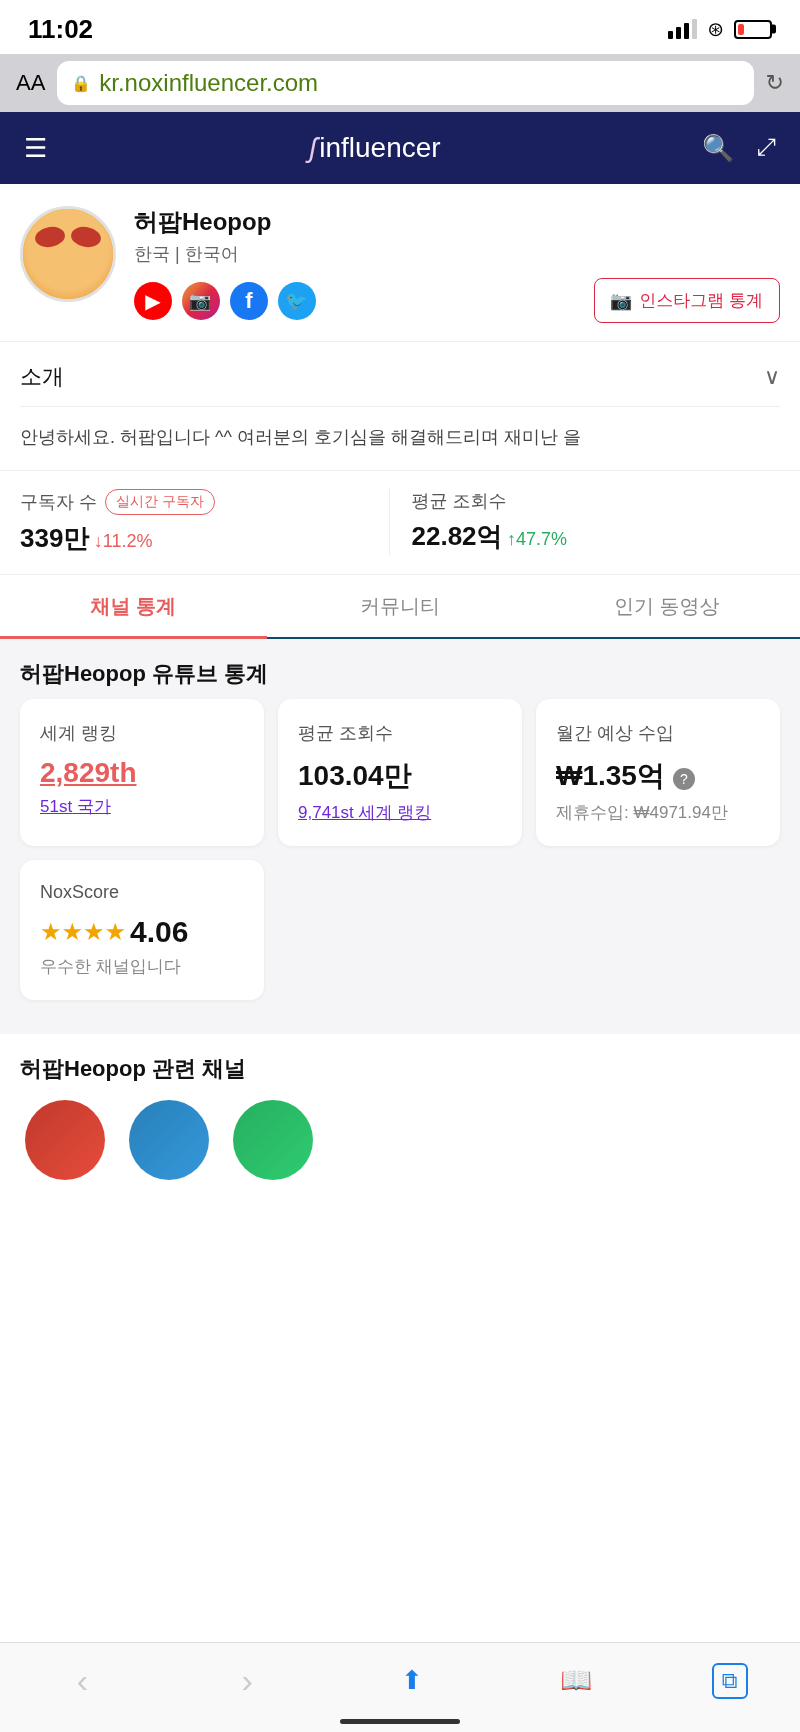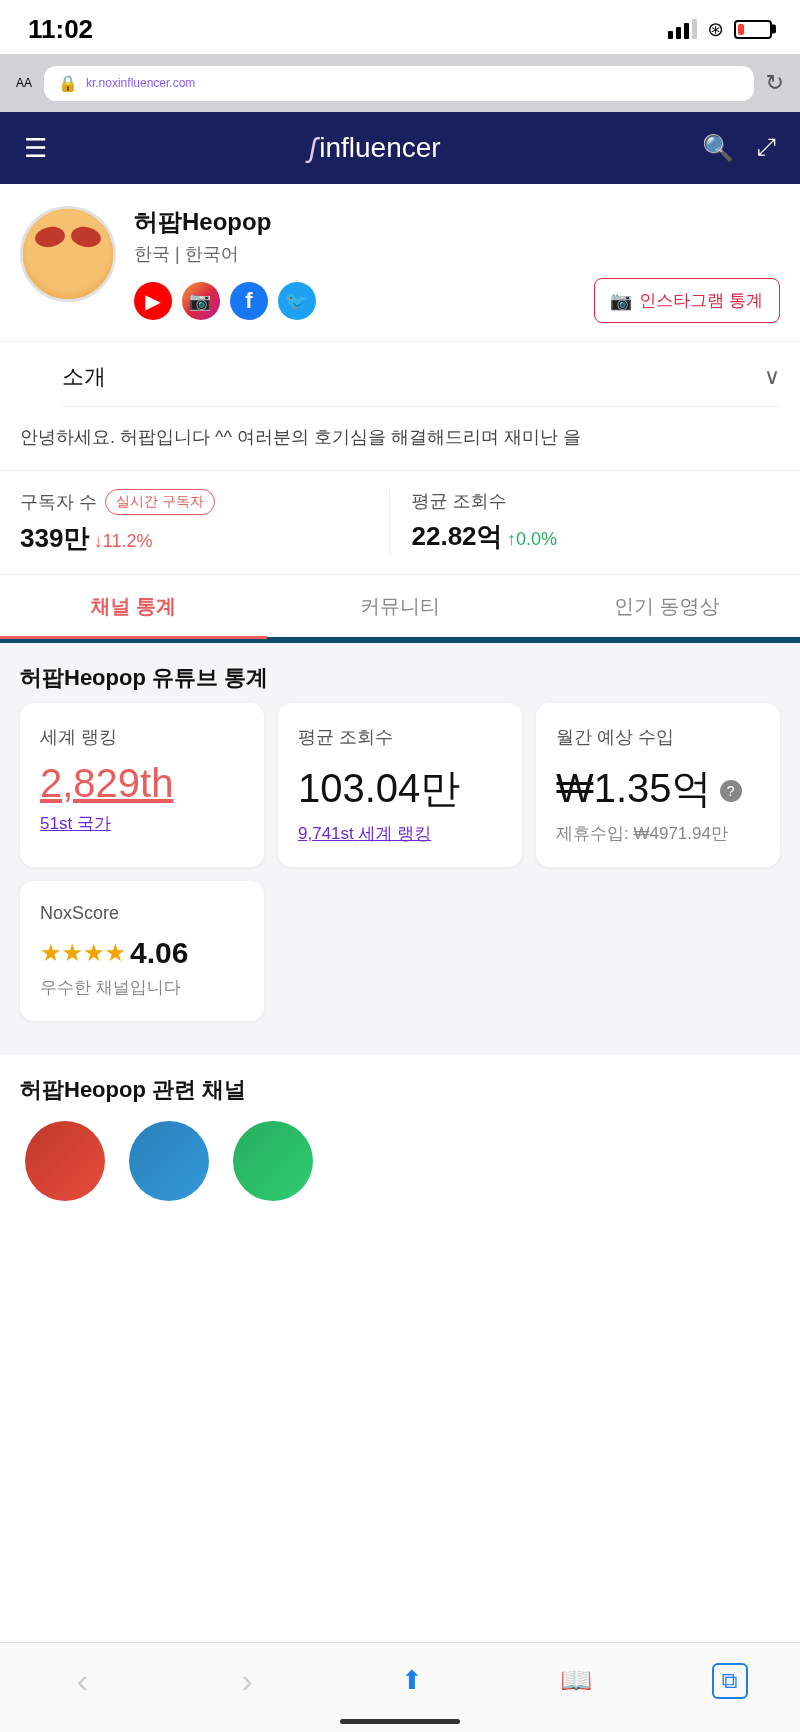--- a/index.html
+++ b/index.html
@@ -26,32 +26,32 @@
 
     
     .browser-bar {
       background: #d1d1d6;
       padding: 10px 16px;
       display: flex;
       align-items: center;
       gap: 12px;
       height: 58px;
     }
-    .browser-aa { font-size: 12px; color: #000; font-weight: 500; }
+    .browser-aa { font-size: 22px; color: #000; font-weight: 500; }
     .browser-url-bar {
       flex: 1;
       background: #fff;
       border-radius: 12px;
       padding: 8px 14px;
       display: flex;
       align-items: center;
       gap: 8px;
     }
     .lock-icon { font-size: 16px; color: #555; }
-    .browser-url { font-size: 12px; color: #8b5cf6; }
+    .browser-url { font-size: 24px; color: #4d7c0f; }
     .refresh-btn { font-size: 22px; color: #555; }
 
     
     .nav-bar {
       background: #1a1f5e;
       padding: 0 24px;
       height: 72px;
       display: flex;
       align-items: center;
       justify-content: space-between;
@@ -146,21 +146,20 @@
       padding: 20px 20px 0 20px;
       border-bottom: 1px solid #eee;
     }
     .intro-header {
       display: flex;
       justify-content: space-between;
       align-items: center;
       padding-bottom: 14px;
       border-bottom: 1px solid #eee;
       margin-bottom: 16px;
-      margin-left: 42px;
     }
     .intro-label { font-size: 22px; color: #111; font-weight: 500; }
     .intro-chevron { font-size: 22px; color: #666; }
     .intro-text { font-size: 18px; color: #444; line-height: 1.6; padding-bottom: 18px; white-space: nowrap; overflow: hidden; text-overflow: ellipsis; }
 
     
     .stats-row {
       display: flex;
       padding: 18px 20px;
       border-bottom: 1px solid #eee;
@@ -180,21 +179,21 @@
       white-space: nowrap;
     }
     .stat-value { font-size: 26px; font-weight: 800; color: #111; }
     .stat-change { font-size: 18px; }
     .stat-change.down { color: #e85d5d; }
     .stat-change.up { color: #27ae60; }
 
     
     .tabs {
       display: flex;
-      border-bottom: 6px solid #0c4a6e;
+      border-bottom: 2px solid #0c4a6e;
       background: #fff;
     }
     .tab {
       flex: 1;
       text-align: center;
       padding: 18px 0 16px;
       font-size: 20px;
       color: #888;
       cursor: pointer;
       border-bottom: 3px solid transparent;
@@ -210,21 +209,21 @@
     .channel-stats { background: #f5f5f7; padding: 20px; }
     .section-title { font-size: 22px; font-weight: 600; color: #111; margin-bottom: 10px; }
     .stats-grid { display: grid; grid-template-columns: 1fr 1fr 1fr; gap: 14px; margin-bottom: 14px; }
     .stat-card {
       background: #fff;
       border-radius: 14px;
       padding: 22px 20px;
       box-shadow: 0 1px 4px rgba(0,0,0,0.06);
     }
     .card-label { font-size: 18px; color: #555; margin-bottom: 12px; font-weight: 400; }
-    .card-value { font-size: 40px; font-weight: 400; color: #111; margin-bottom: 6px; }
+    .card-value { font-size: 28px; font-weight: 700; color: #111; margin-bottom: 6px; }
     .card-value.ranked { color: #e85d5d; text-decoration: underline; }
     .card-sub { font-size: 17px; color: #6d28d9; text-decoration: underline; cursor: pointer; }
     .card-sub-plain { font-size: 17px; color: #888; }
     .nox-score-value { font-size: 30px; font-weight: 800; color: #111; }
     .stars { color: #f0a500; font-size: 24px; margin-right: 4px; }
     .nox-label { font-size: 17px; color: #888; margin-top: 6px; }
 
     
     .related-section { background: #fff; padding: 20px; }
     .related-title { font-size: 22px; font-weight: 600; color: #111; margin-bottom: 16px; }
@@ -330,21 +329,21 @@
       <span class="stat-value">339만</span>
       <span class="stat-change down">↓11.2%</span>
     </div>
   </div>
   <div class="stat-col">
     <div class="stat-label-row">
       <span class="stat-label">평균 조회수</span>
     </div>
     <div>
       <span class="stat-value">22.82억</span>
-      <span class="stat-change up">↑0.0%</span>
+      <span class="stat-change up">↑47.7%</span>
     </div>
   </div>
 </div>
 
 <div class="tabs">
   <div class="tab active">채널 통계</div>
   <div class="tab">커뮤니티</div>
   <div class="tab">인기 동영상</div>
 </div>
 

